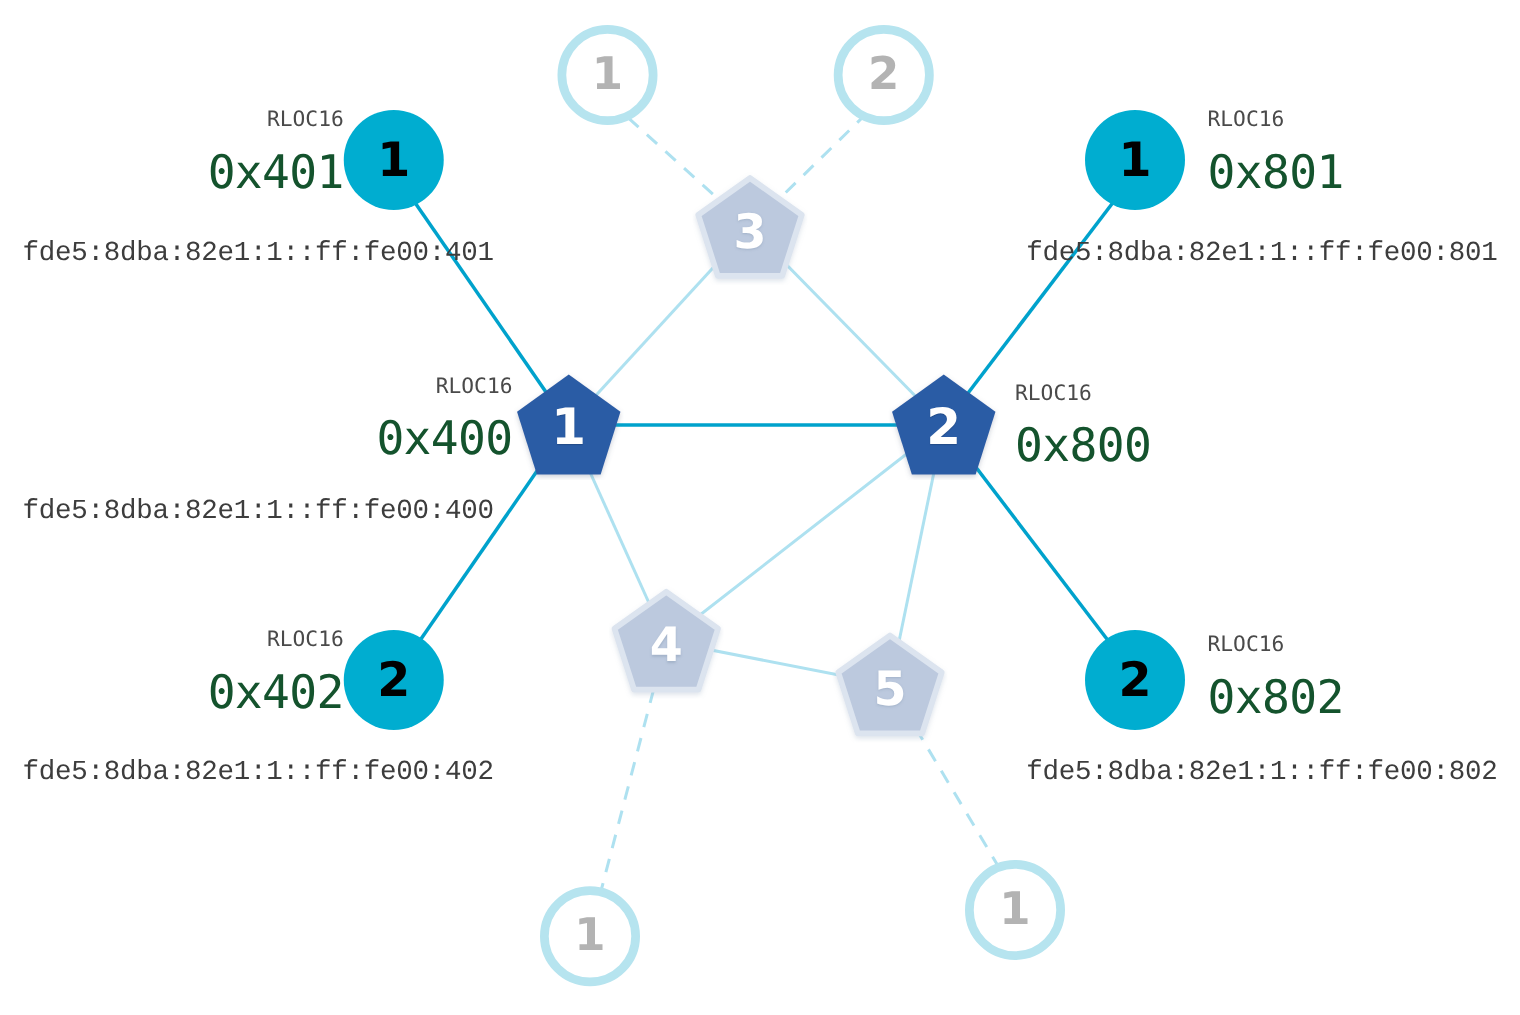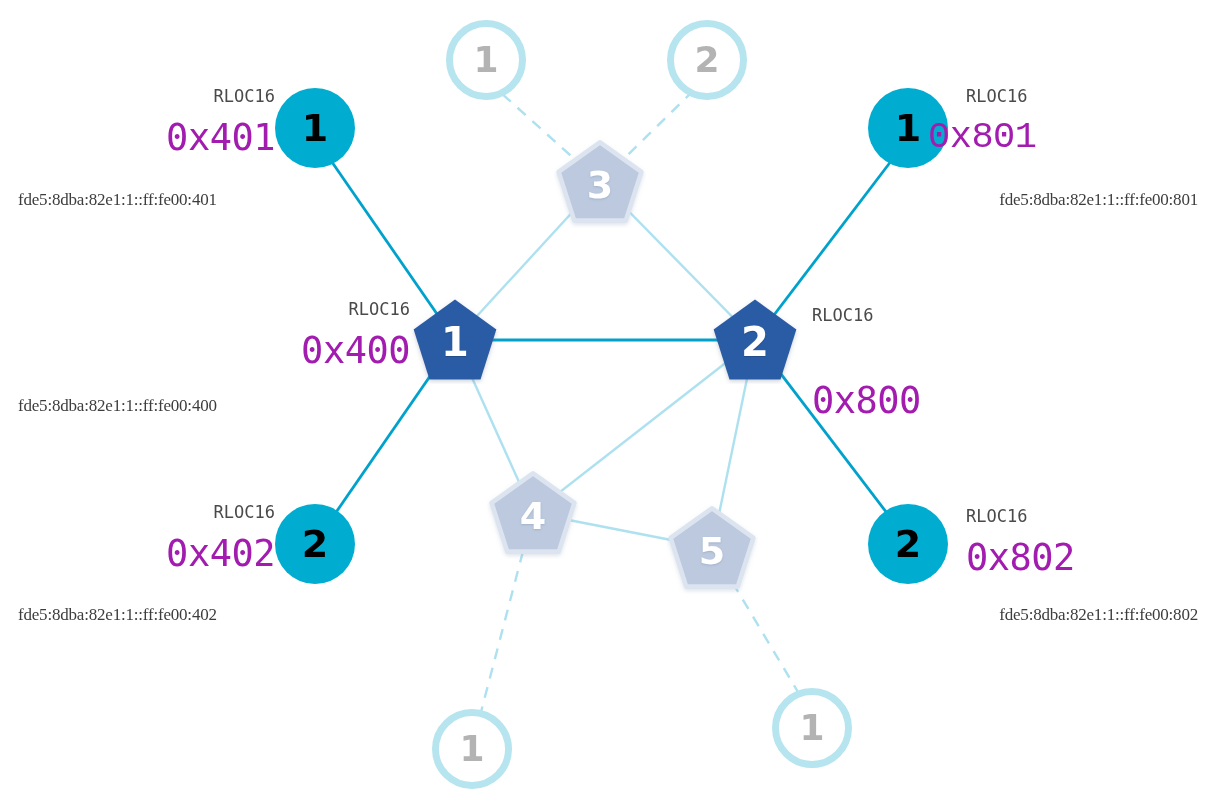--- a/index.html
+++ b/index.html
@@ -124,26 +124,26 @@
   }
   .lbl-rloc-title {
     font-family: "DejaVu Sans Mono", "Liberation Mono", monospace;
     font-size: 17px;
     color: #4a4a4a;
     letter-spacing: 0px;
   }
   .lbl-rloc-value {
     font-family: "DejaVu Sans Mono", "Liberation Mono", monospace;
     font-size: 37px;
-    color: #a21caf;
+    color: #14532d;
     letter-spacing: -0.5px;
   }
   .lbl-ipv6 {
-    font-family: Liberation Serif, serif;
-    font-size: 17px;
+    font-family: Liberation Mono, monospace;
+    font-size: 22px;
     color: #3d3d3d;
     letter-spacing: -0.2px;
   }
   .ta-right { text-align: right; }
   .ta-left  { text-align: left;  }
 </style>
 </head>
 <body>
 
 <div id="stage">
@@ -262,25 +262,25 @@
 
     <div class="lbl lbl-rloc-title ta-right" style="left:230px; top:299px; width:180px;">RLOC16</div>
     <div class="lbl lbl-rloc-value ta-right" style="left:190px; top:329px; width:220px;">0x400</div>
     <div class="lbl lbl-ipv6 ta-left" style="left:18px; top:396px;">fde5:8dba:82e1:1::ff:fe00:400</div>
 
     <div class="lbl lbl-rloc-title ta-right" style="left:95px; top:502px; width:180px;">RLOC16</div>
     <div class="lbl lbl-rloc-value ta-right" style="left:55px; top:532px; width:220px;">0x402</div>
     <div class="lbl lbl-ipv6 ta-left" style="left:18px; top:605px;">fde5:8dba:82e1:1::ff:fe00:402</div>
 
     <div class="lbl lbl-rloc-title ta-left" style="left:966px; top:86px;">RLOC16</div>
-    <div class="lbl lbl-rloc-value ta-left" style="left:928px; top:116px;font-family:Liberation Mono, monospace;">0x801</div>
+    <div class="lbl lbl-rloc-value ta-left" style="left:966px; top:116px;">0x801</div>
     <div class="lbl lbl-ipv6 ta-right" style="left:698px; top:190px; width:500px;">fde5:8dba:82e1:1::ff:fe00:801</div>
 
     <div class="lbl lbl-rloc-title ta-left" style="left:812px; top:305px;">RLOC16</div>
-    <div class="lbl lbl-rloc-value ta-left" style="left:812px; top:335px;margin-top:44px;">0x800</div>
+    <div class="lbl lbl-rloc-value ta-left" style="left:812px; top:335px;">0x800</div>
 
     <div class="lbl lbl-rloc-title ta-left" style="left:966px; top:506px;">RLOC16</div>
     <div class="lbl lbl-rloc-value ta-left" style="left:966px; top:536px;">0x802</div>
     <div class="lbl lbl-ipv6 ta-right" style="left:698px; top:605px; width:500px;">fde5:8dba:82e1:1::ff:fe00:802</div>
 
   </div>
 
 </div>
 
 </body></html>

